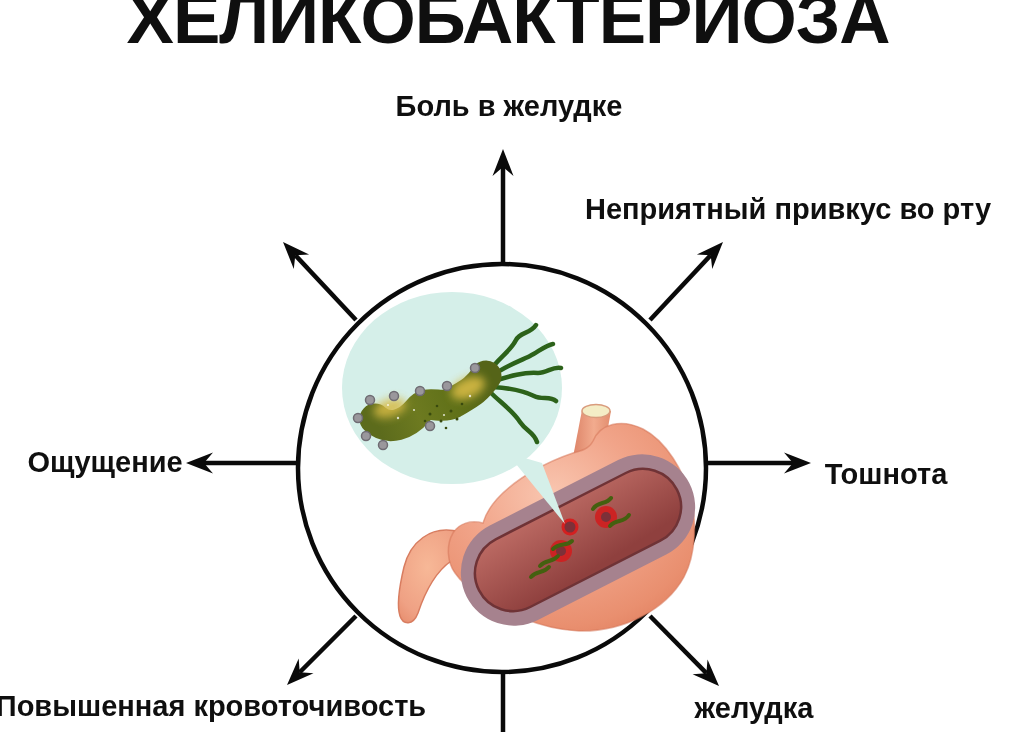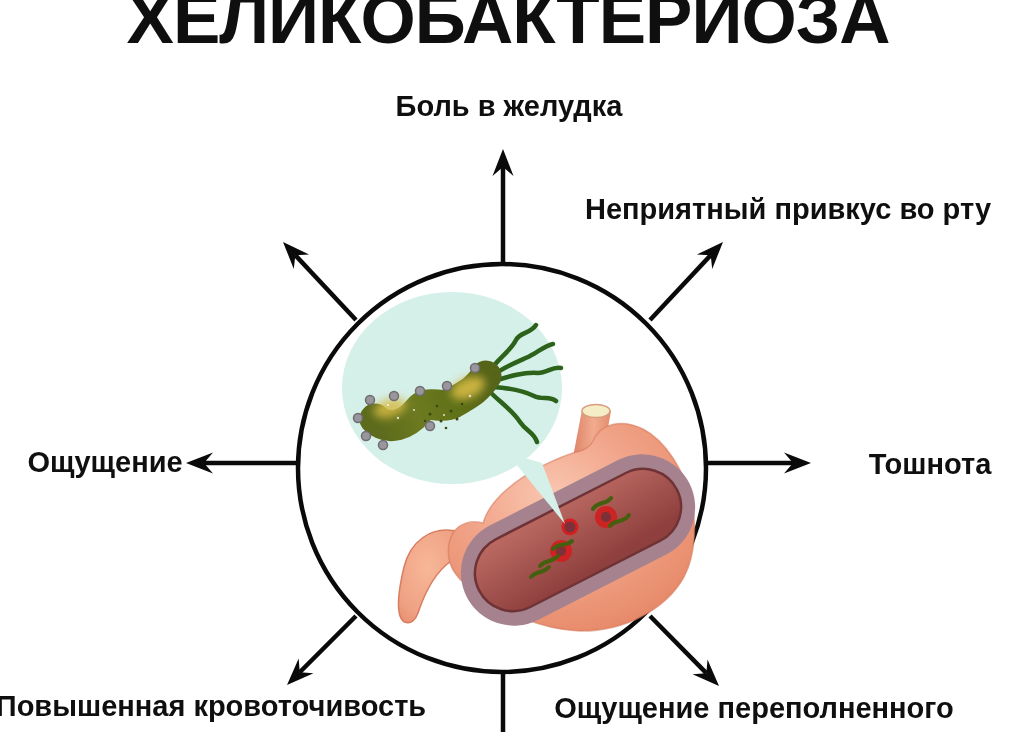--- a/index.html
+++ b/index.html
@@ -12,51 +12,50 @@
     font-size:71px;font-weight:bold;letter-spacing:-1px;white-space:nowrap;line-height:1.1;
   }
   .label{
     position:absolute;transform:translateX(-50%);
     font-size:29px;font-weight:bold;line-height:33px;white-space:nowrap;text-align:center;
   }
   .label.top{left:509px;top:90px;}
   .label.tl{left:241px;top:193px;}
   .label.tr{left:788px;top:193px;text-align:center;}
   .label.left{left:105px;top:446px;}
-  .label.right{left:886px;top:448px;margin-left:44px;}
+  .label.right{left:886px;top:458px;}
   .label.bl{left:211px;top:690px;}
   .label.br{left:754px;top:692px;}
   svg.diagram{position:absolute;left:0;top:0;}
   .svg-circle{fill:#ffffff;stroke:var(--line,#0a0a0a);stroke-width:4.5;}
   .arrow-line{stroke:var(--line,#0a0a0a);stroke-width:4.5;fill:none;}
   .arrow-head{fill:var(--line,#0a0a0a);stroke:none;}
   .bubble{fill:var(--bubble,#d5efe9);}
   .rim{fill:var(--rim,#a6828e);}
   .flagellum{stroke:var(--flagella,#2c621a);stroke-width:4.5;fill:none;stroke-linecap:round;}
   .squiggle{stroke:#44600f;stroke-width:4;fill:none;stroke-linecap:round;}
   .bump{fill:#9a979c;stroke:#6f6c73;stroke-width:1.5;}
 </style>
 </head>
 <body>
 
 <div class="stage" style="--bg: #ffffff; --text: #0f0f0f; --line: #0a0a0a; --bubble: #d5efe9; --rim: #a6828e; --flagella: #2c621a;">
 
   <div class="title">ХЕЛИКОБАКТЕРИОЗА</div>
 
-  <div class="label top">Боль в желудка</div>
+  <div class="label top">Боль в желудке</div>
   <div class="label tr">Неприятный привкус во рту</div>
   <div class="label left">Ощущение</div>
   <div class="label right">Тошнота</div>
 
   <div class="label bl">
     <div>Повышенная кровоточивость</div>
     <div>десен</div>
   </div>
   <div class="label br">
-    <div>Ощущение переполненного</div>
     <div>желудка</div>
   </div>
 
   <svg class="diagram" width="1010" height="732" viewBox="0 0 1010 732">
     <defs>
       <filter id="soft" x="-60%" y="-60%" width="220%" height="220%">
         <feGaussianBlur stdDeviation="4.5"></feGaussianBlur>
       </filter>
       <radialGradient id="gBody" cx="42%" cy="34%" r="78%">
         <stop offset="0%" stop-color="#f9c6b0"></stop>

